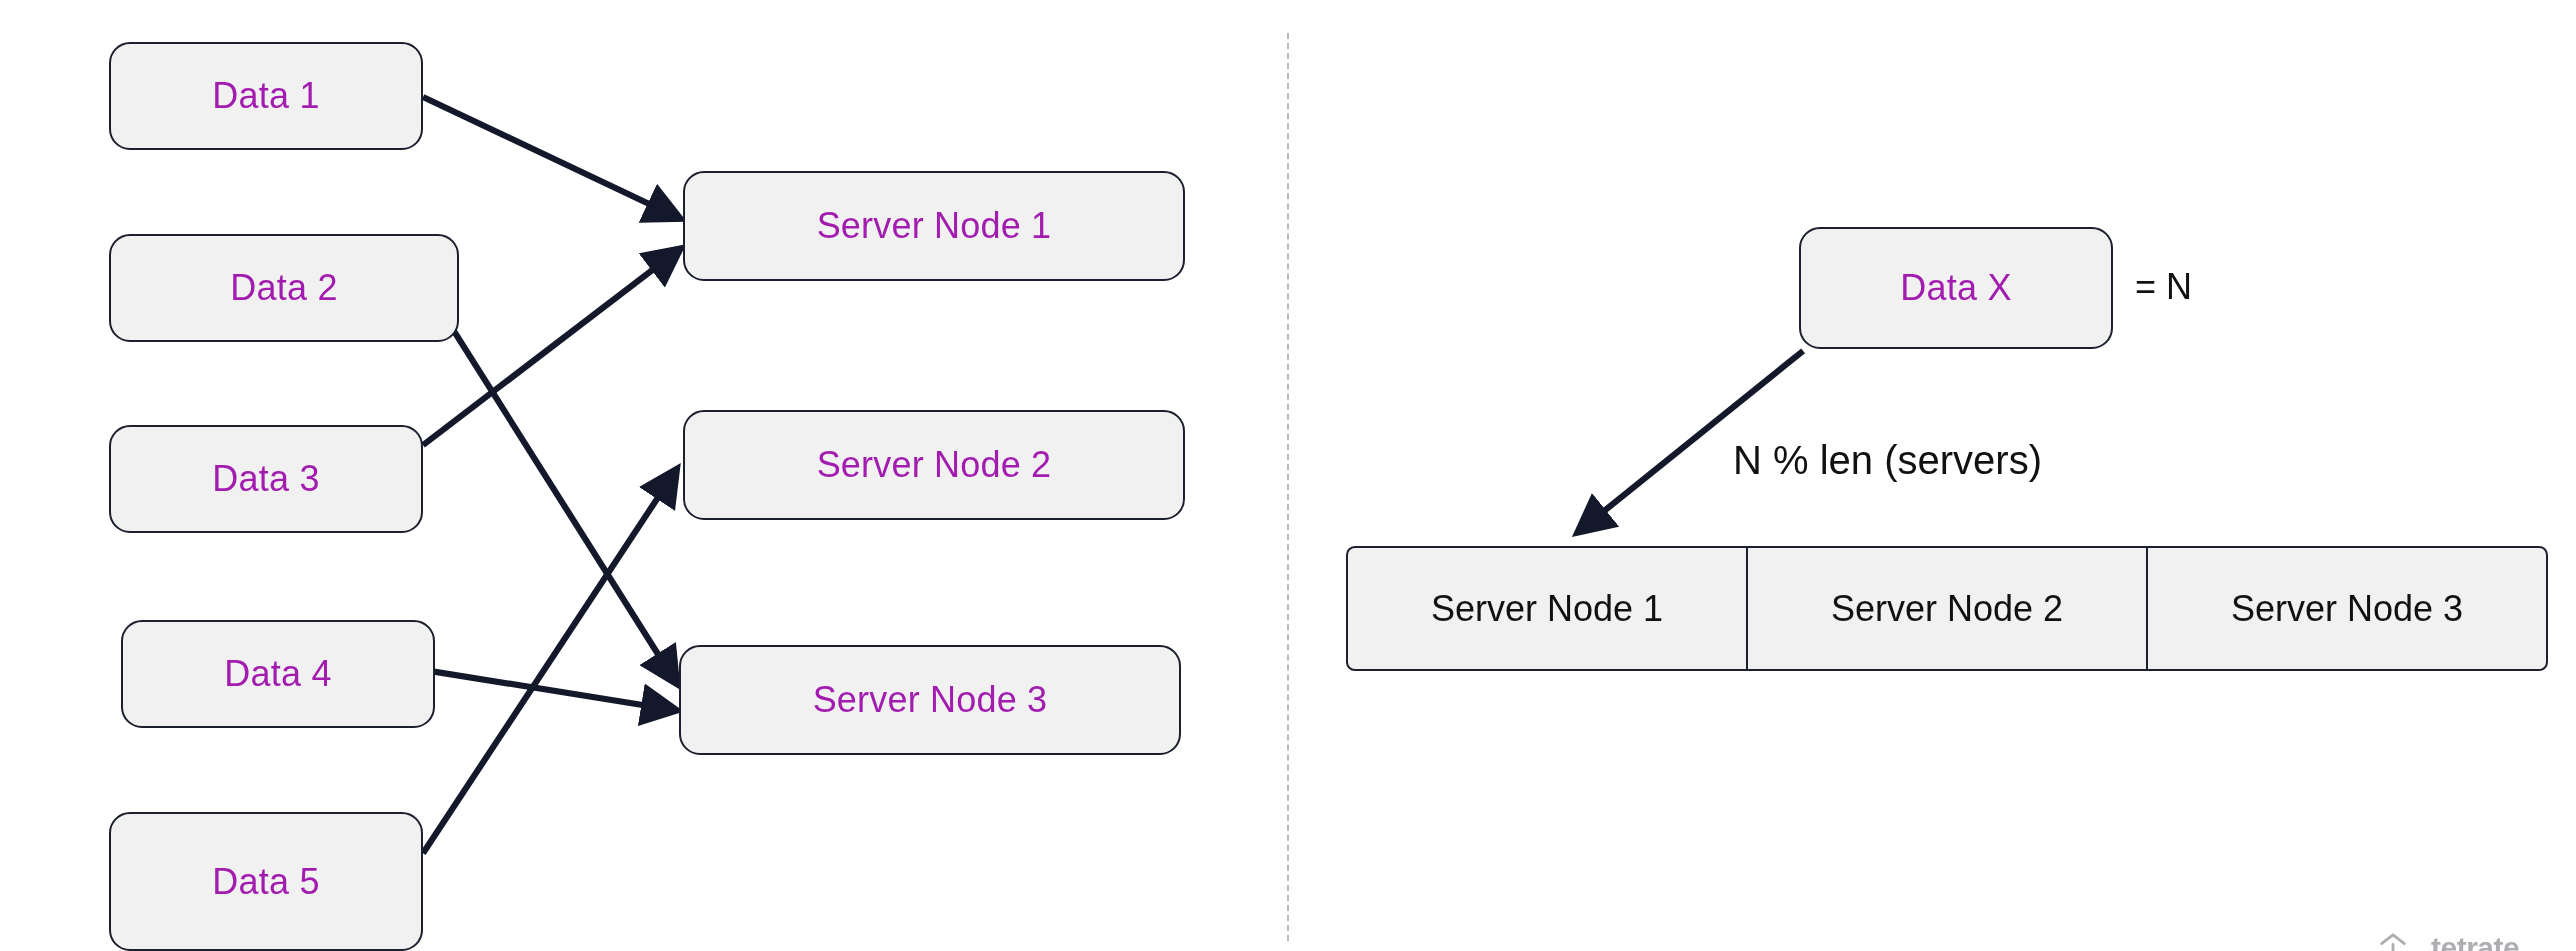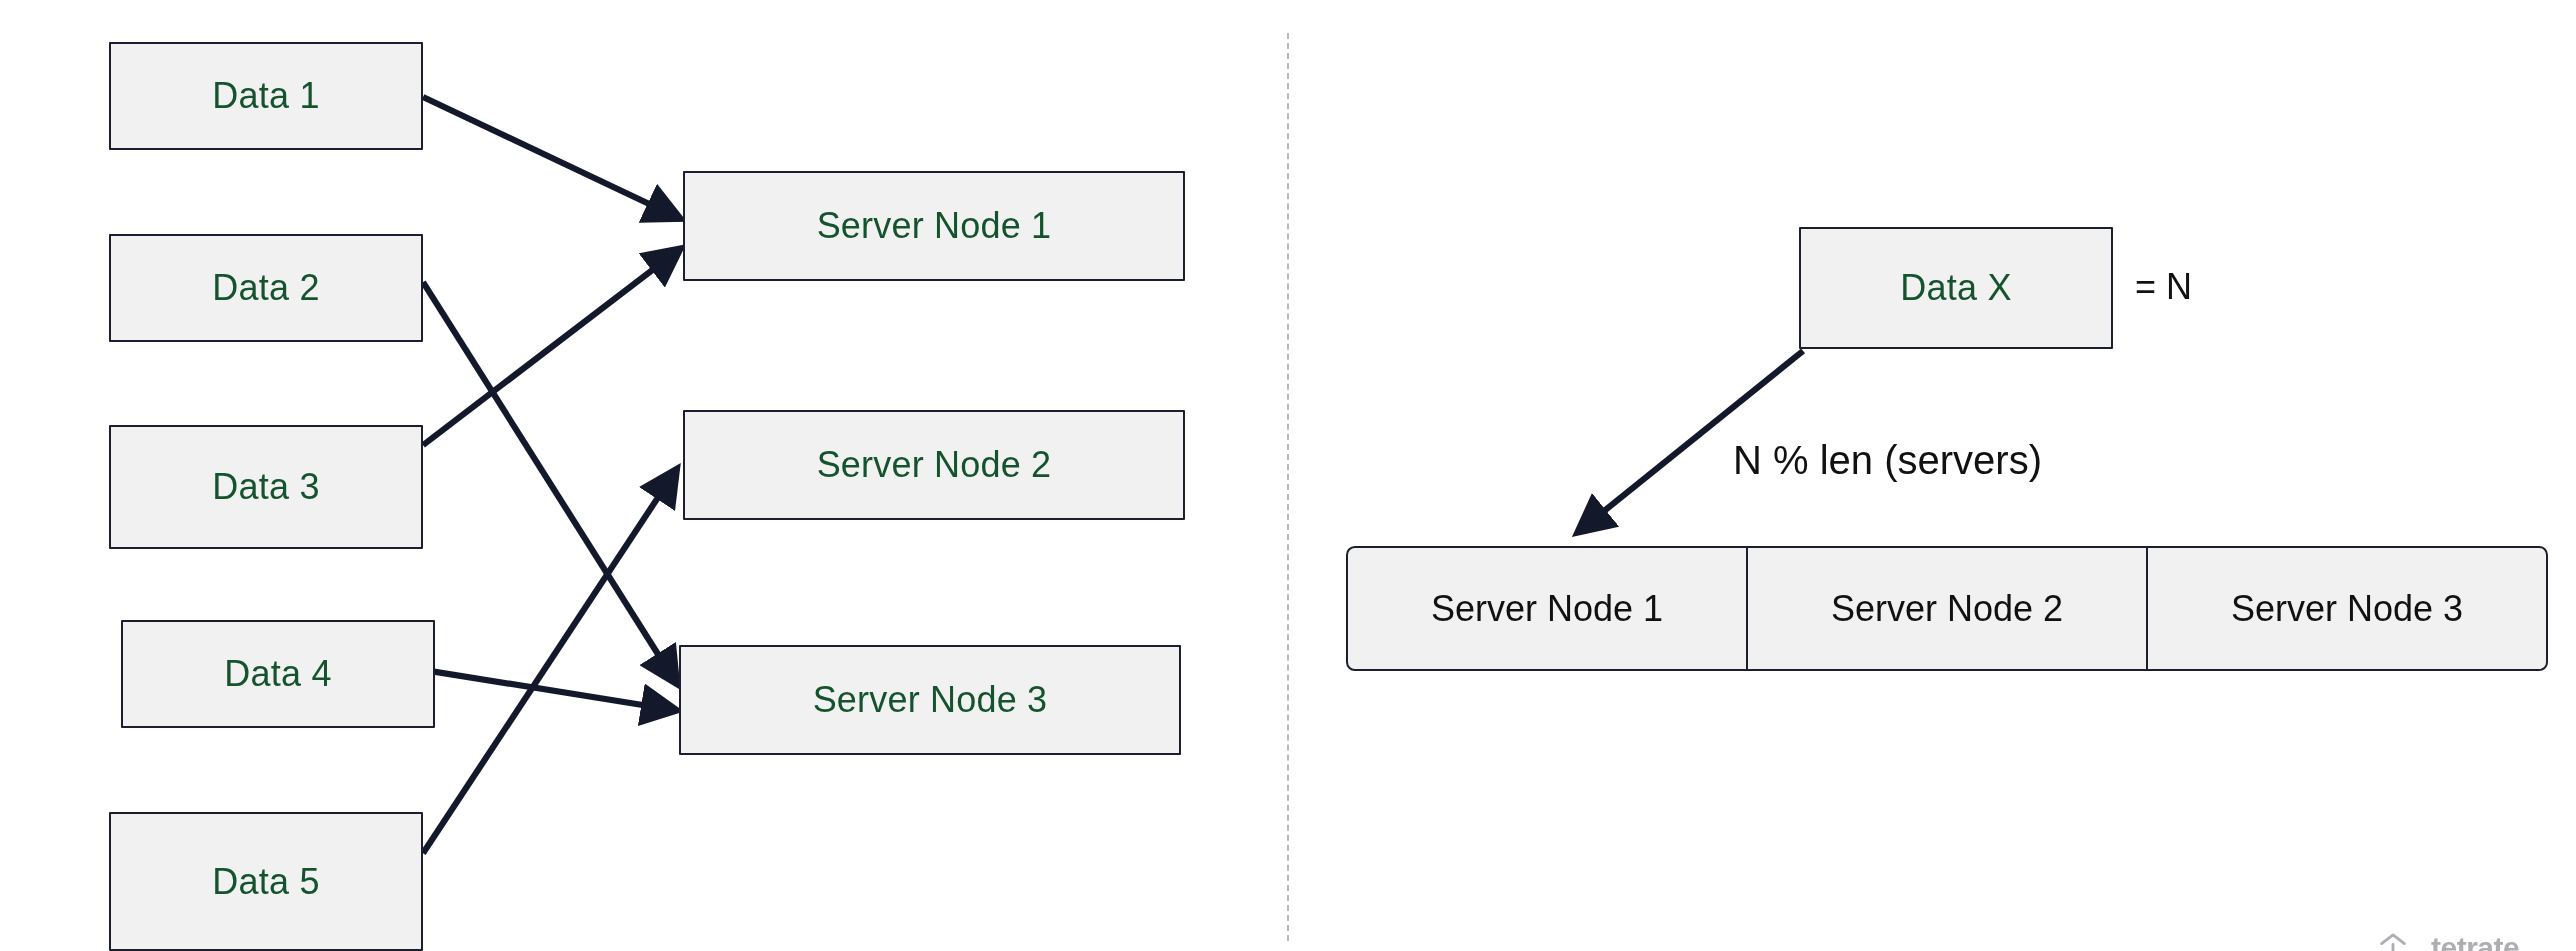--- a/index.html
+++ b/index.html
@@ -19,25 +19,25 @@
     position: absolute;
     inset: 0;
     width: 2576px;
     height: 952px;
   }
   .node {
     position: absolute;
     box-sizing: border-box;
     background: #f1f1f1;
     border: 2.6px solid #1b1f2e;
-    border-radius: 1px;
+    border-radius: 21px;
     display: flex;
     align-items: center;
     justify-content: center;
-    color: #14532d;
+    color: #a21caf;
     font-size: 36px;
     font-weight: 400;
     letter-spacing: 0.2px;
     white-space: nowrap;
   }
   .svg-layer {
     position: absolute;
     inset: 0;
     width: 2576px;
     height: 952px;
@@ -130,25 +130,25 @@
 
     <line x1="480" y1="968" x2="768" y2="532" stroke="#14182b" stroke-width="7" marker-end="url(#arrowhead)"></line>
 
     <line x1="2046" y1="398" x2="1790" y2="604" stroke="#14182b" stroke-width="7" marker-end="url(#arrowhead)"></line>
   </svg>
 
   <div class="node" style="left:109px; top:42px;  width:314px; height:108px;">
     <span>Data 1</span>
   </div>
 
-  <div class="node" style="left:109px; top:234px; width:314px; height:108px;">
+  <div class="node" style="left:109px; top:234px; width:350px; height:108px;">
     <span>Data 2</span>
   </div>
 
-  <div class="node" style="left:109px; top:425px; width:314px; height:124px;">
+  <div class="node" style="left:109px; top:425px; width:314px; height:108px;">
     <span>Data 3</span>
   </div>
 
   <div class="node" style="left:121px; top:620px; width:314px; height:108px;">
     <span>Data 4</span>
   </div>
 
   <div class="node" style="left:109px; top:812px; width:314px; height:139px;">
     <span>Data 5</span>
   </div>

